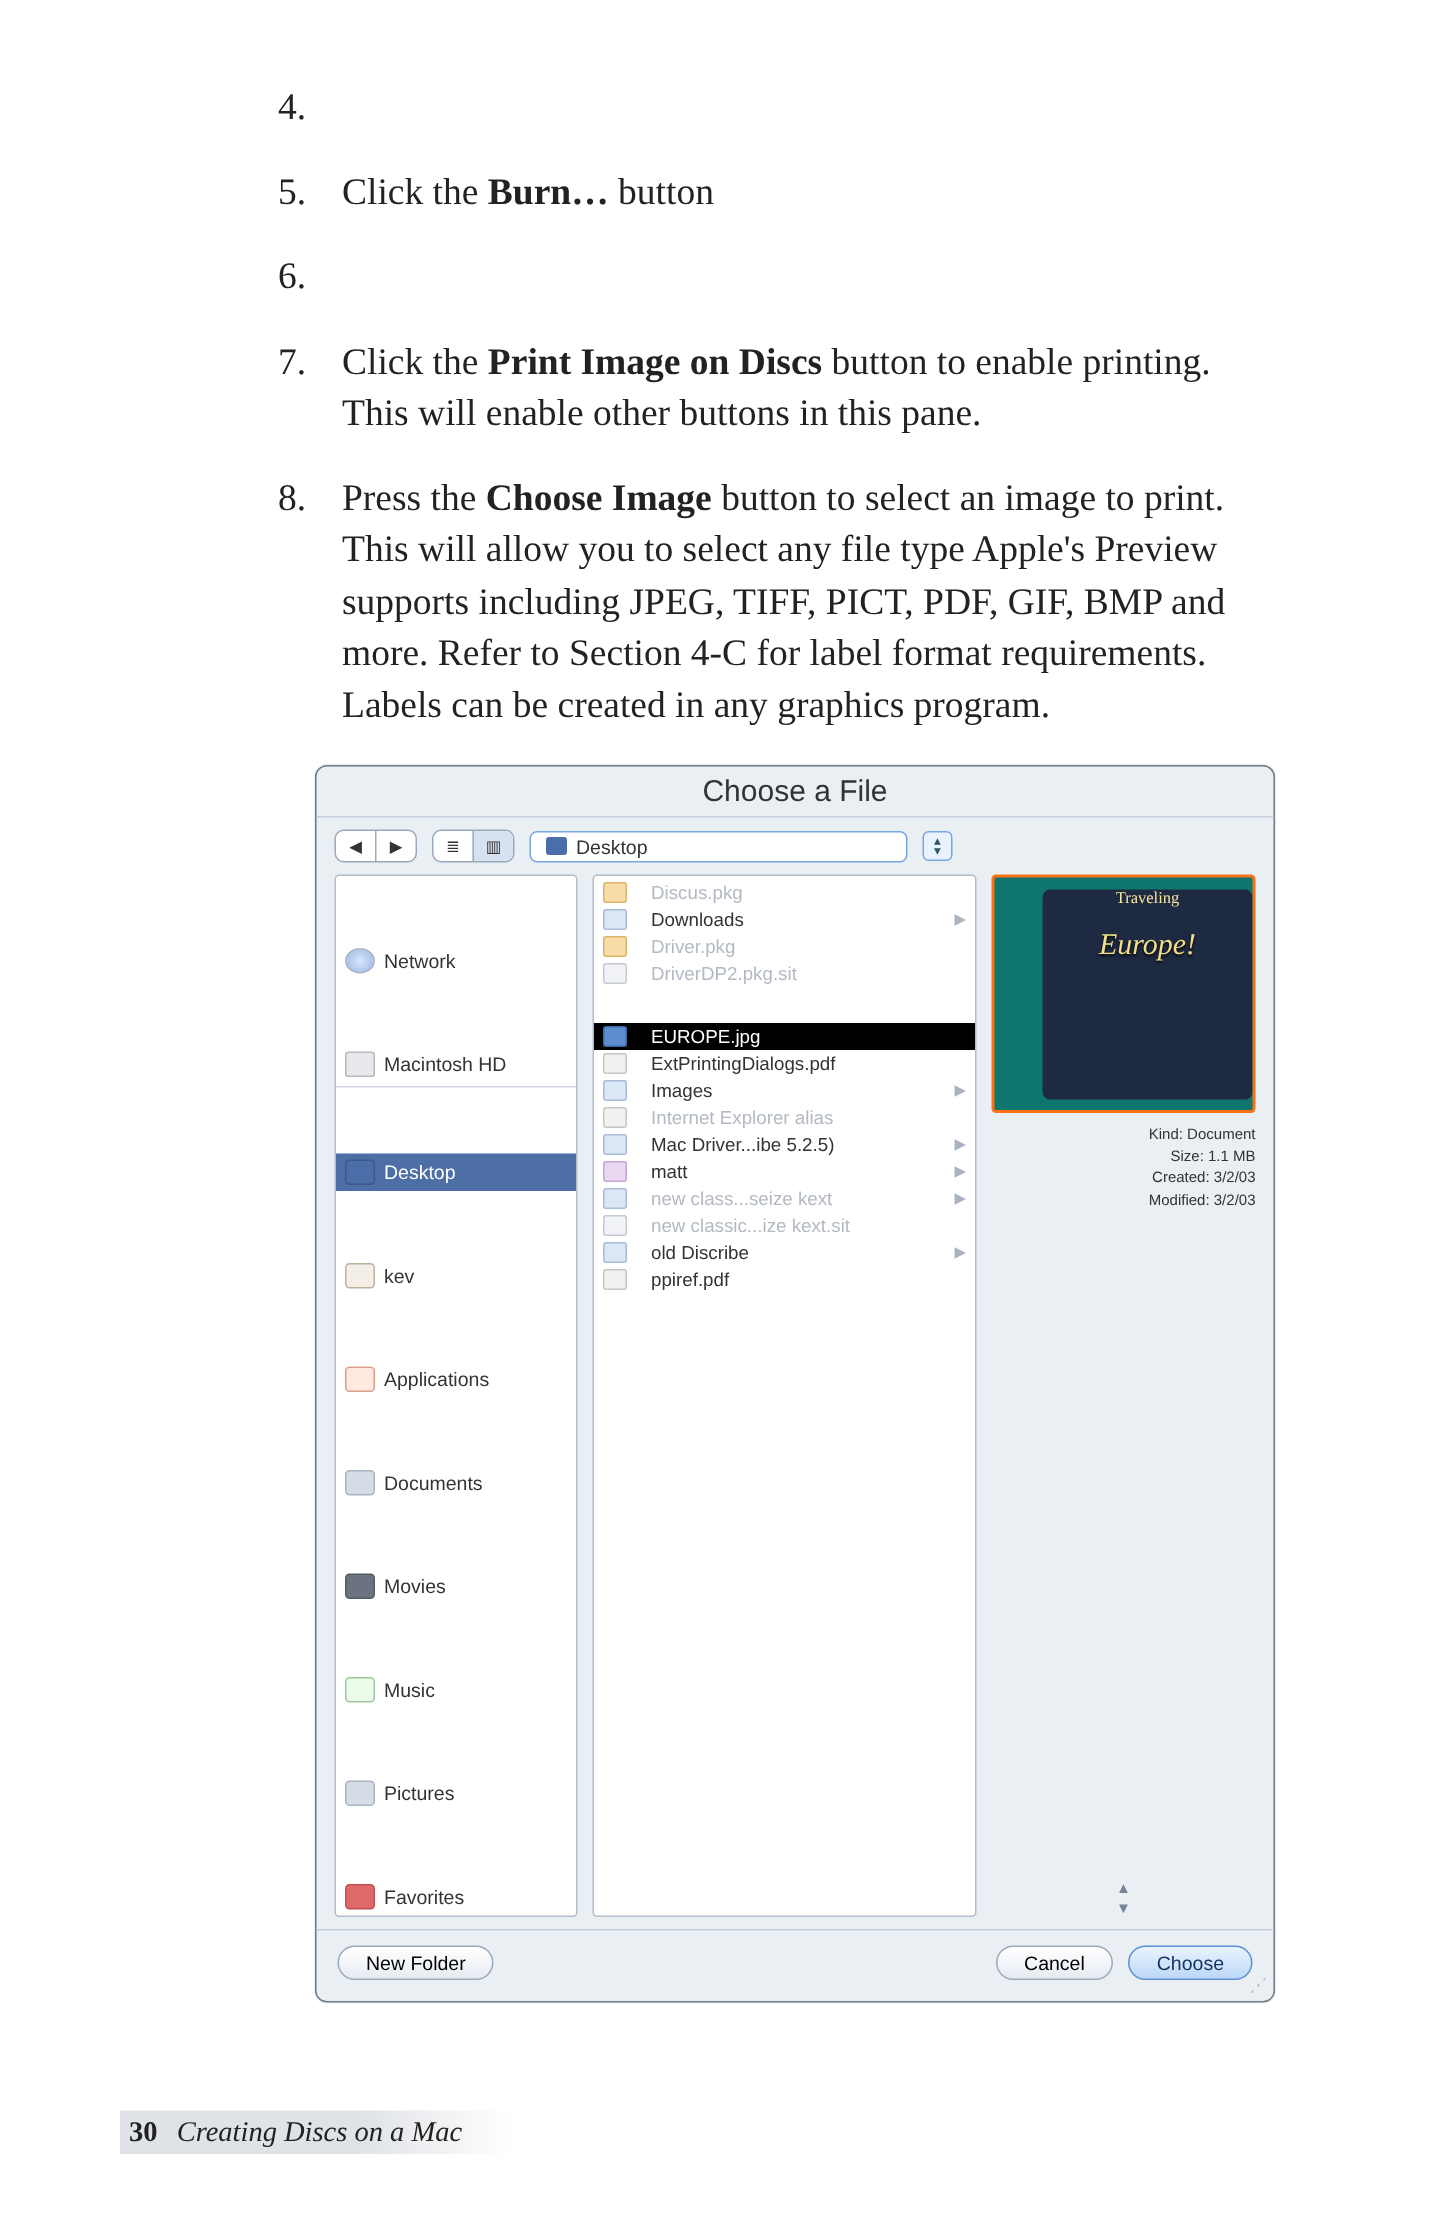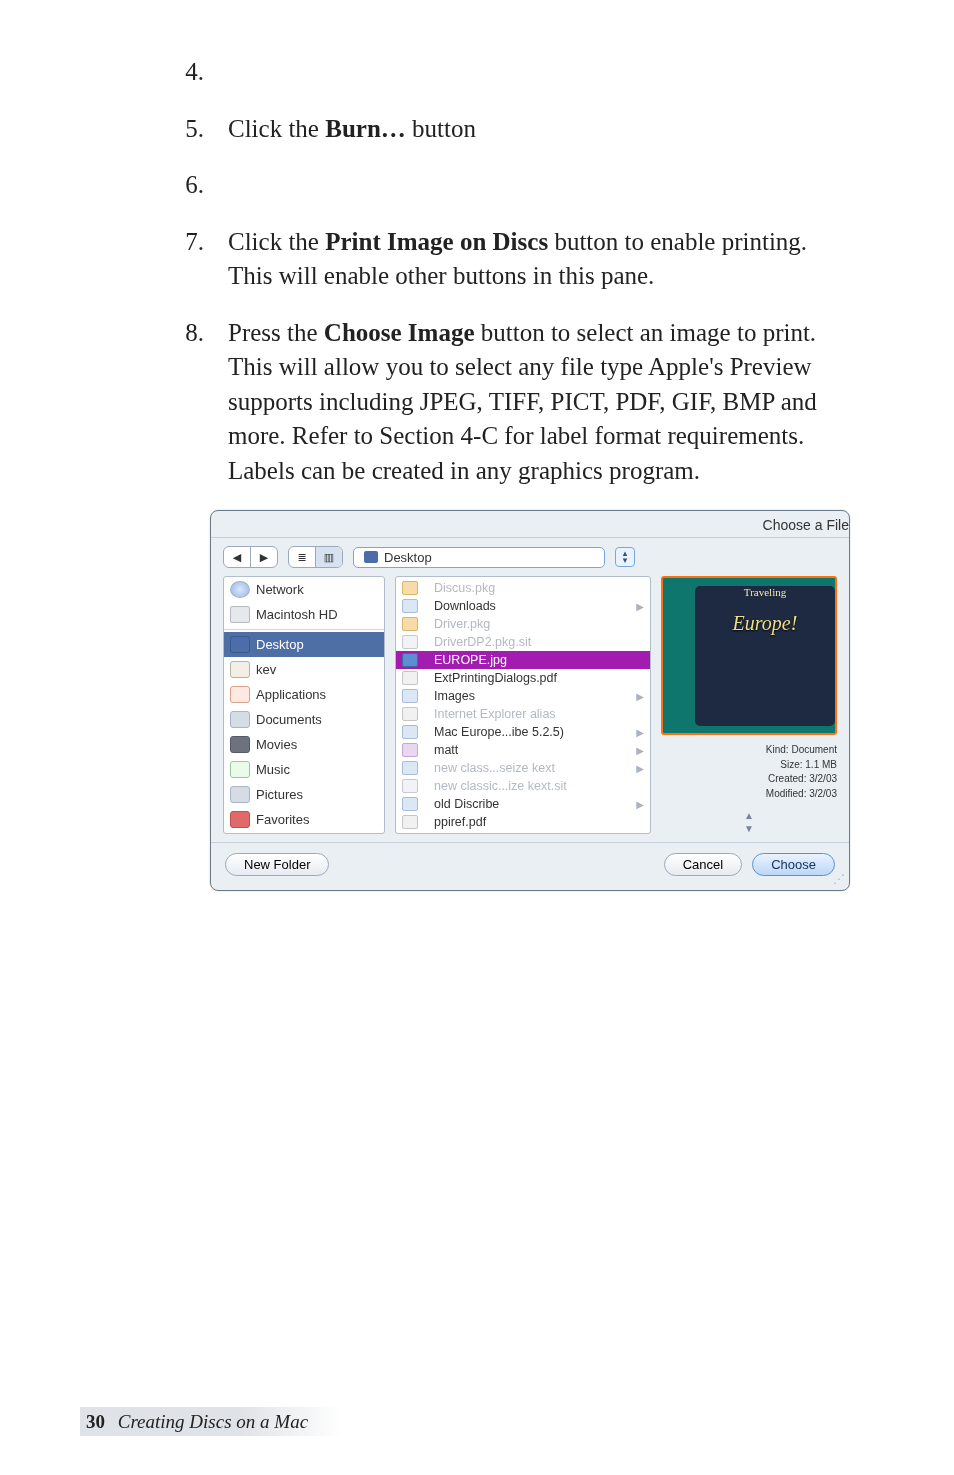--- a/index.html
+++ b/index.html
@@ -4,46 +4,46 @@
 <style>
   html,body{margin:0;padding:0;background:#fff;font-family:"Palatino Linotype","Book Antiqua",Palatino,serif;color:#222;}
   .page{width:954px;min-height:1475px;position:relative;box-sizing:border-box;padding:55px 120px 0 160px;}
   ol.steps{list-style:none;margin:0;padding:0;}
   ol.steps li{display:flex;font-size:25px;line-height:1.38;margin-bottom:22px;}
   ol.steps li .num{width:44px;text-align:right;padding-right:24px;flex-shrink:0;}
   ol.steps li .txt{flex:1;}
   .b{font-weight:bold;}
   
   .dialog{width:638px;margin:22px 0 0 50px;border:1px solid #6b7a8a;background:#eaeff4;border-radius:8px;font-family:"Lucida Grande","Helvetica Neue",Arial,sans-serif;font-size:13px;color:#333;box-shadow:0 0 0 1px rgba(0,0,0,.05);}
-  .dlg-title{text-align:right;padding:6px 0 4px;font-size:14px;border-bottom:1px solid #c5cedb;}
+  .dlg-title{text-align:center;padding:6px 0 4px;font-size:20px;border-bottom:1px solid #c5cedb;}
   .dlg-row1{display:flex;align-items:center;gap:10px;padding:8px 12px;}
   .navpill{display:flex;border:1px solid #9aa9bc;border-radius:6px;background:#fff;overflow:hidden;}
   .navpill span{display:flex;align-items:center;justify-content:center;width:26px;height:20px;font-size:11px;}
   .navpill span+span{border-left:1px solid #9aa9bc;}
   .navpill .sel{background:#d7e2f1;}
   .path{display:flex;align-items:center;gap:6px;border:1px solid #7aa6e0;background:#fff;border-radius:5px;padding:2px 10px;flex:0 0 230px;}
   .path .deskico{width:14px;height:12px;background:#4b6ea8;border-radius:2px;display:inline-block;}
   .stepper{width:18px;height:18px;border:1px solid #7aa6e0;border-radius:4px;background:#e9f2ff;display:flex;flex-direction:column;align-items:center;justify-content:center;font-size:9px;color:#356;line-height:7px;}
   .dlg-body{display:flex;padding:0 12px 8px;gap:10px;}
   .sidebar{width:160px;border:1px solid #b3bccb;background:#fff;border-radius:3px;overflow:hidden;}
-  .sb-item{display:flex;align-items:center;gap:6px;padding:4px 6px;font-size:13px;}
+  .sb-item{display:flex;align-items:center;gap:6px;padding:4px 6px;font-size:13px;margin-top:44px;}
   .sb-item.sel{background:#4e6ea6;color:#fff;}
   .sb-sep{border-bottom:1px solid #d0d7e2;margin:2px 0;}
   .sb-ico{width:18px;height:15px;border-radius:3px;display:inline-block;background:#d6dce6;border:1px solid #aab4c3;}
   .sb-ico.disk{background:#e6e8ec;border-color:#b4b9c2;border-radius:2px;}
   .sb-ico.net{background:radial-gradient(circle,#d7e6ff,#9ab7e0);border-radius:50%;}
   .sb-ico.desk{background:#4b6ea8;border-color:#3a5888;}
   .sb-ico.home{background:#f3efe7;border-color:#bbb29e;}
   .sb-ico.app{background:#ffe9e0;border-color:#d9a08a;}
   .sb-ico.mov{background:#6d7280;border-color:#555a66;}
   .sb-ico.mus{background:#eafbea;border-color:#9cc79c;}
   .sb-ico.fav{background:#e06a6a;border-color:#c44d4d;}
   .filecol{flex:1;border:1px solid #b3bccb;background:#fff;border-radius:3px;padding:2px 0;}
   .frow{display:flex;align-items:center;gap:16px;padding:2px 6px;font-size:12.5px;position:relative;}
-  .frow.sel{background:#a21caf;color:#fff;}
+  .frow.sel{background:#000000;color:#fff;margin-top:24px;}
   .frow .chev{position:absolute;right:6px;font-size:10px;color:#aab3c2;}
   .frow.dim{color:#b3b9c3;}
   .fico{width:14px;height:12px;border-radius:2px;display:inline-block;background:#dfe5ee;border:1px solid #b6bfcd;}
   .fico.pkg{background:#f7dca8;border-color:#d9b56a;}
   .fico.fold{background:#dce7f6;border-color:#a9bcd8;}
   .fico.sit{background:#f1f3f6;border-color:#c4c9d2;}
   .fico.img{background:#5d8ed0;border-color:#3f6aa8;}
   .fico.pdf{background:#f1f1f1;border-color:#c6c6c6;}
   .fico.ie{background:#f1f1f1;border-color:#c6c6c6;}
   .fico.pic{background:#e9d7f2;border-color:#c2a7d3;}
@@ -192,21 +192,21 @@
             <span class="fico fold"></span>
             <span>Images</span>
             <span class="chev">▶</span>
           </div>
           <div class="frow dim">
             <span class="fico ie"></span>
             <span>Internet Explorer alias</span>
           </div>
           <div class="frow">
             <span class="fico fold"></span>
-            <span>Mac Europe...ibe 5.2.5)</span>
+            <span>Mac Driver...ibe 5.2.5)</span>
             <span class="chev">▶</span>
           </div>
           <div class="frow">
             <span class="fico pic"></span>
             <span>matt</span>
             <span class="chev">▶</span>
           </div>
           <div class="frow dim">
             <span class="fico fold"></span>
             <span>new class...seize kext</span>

